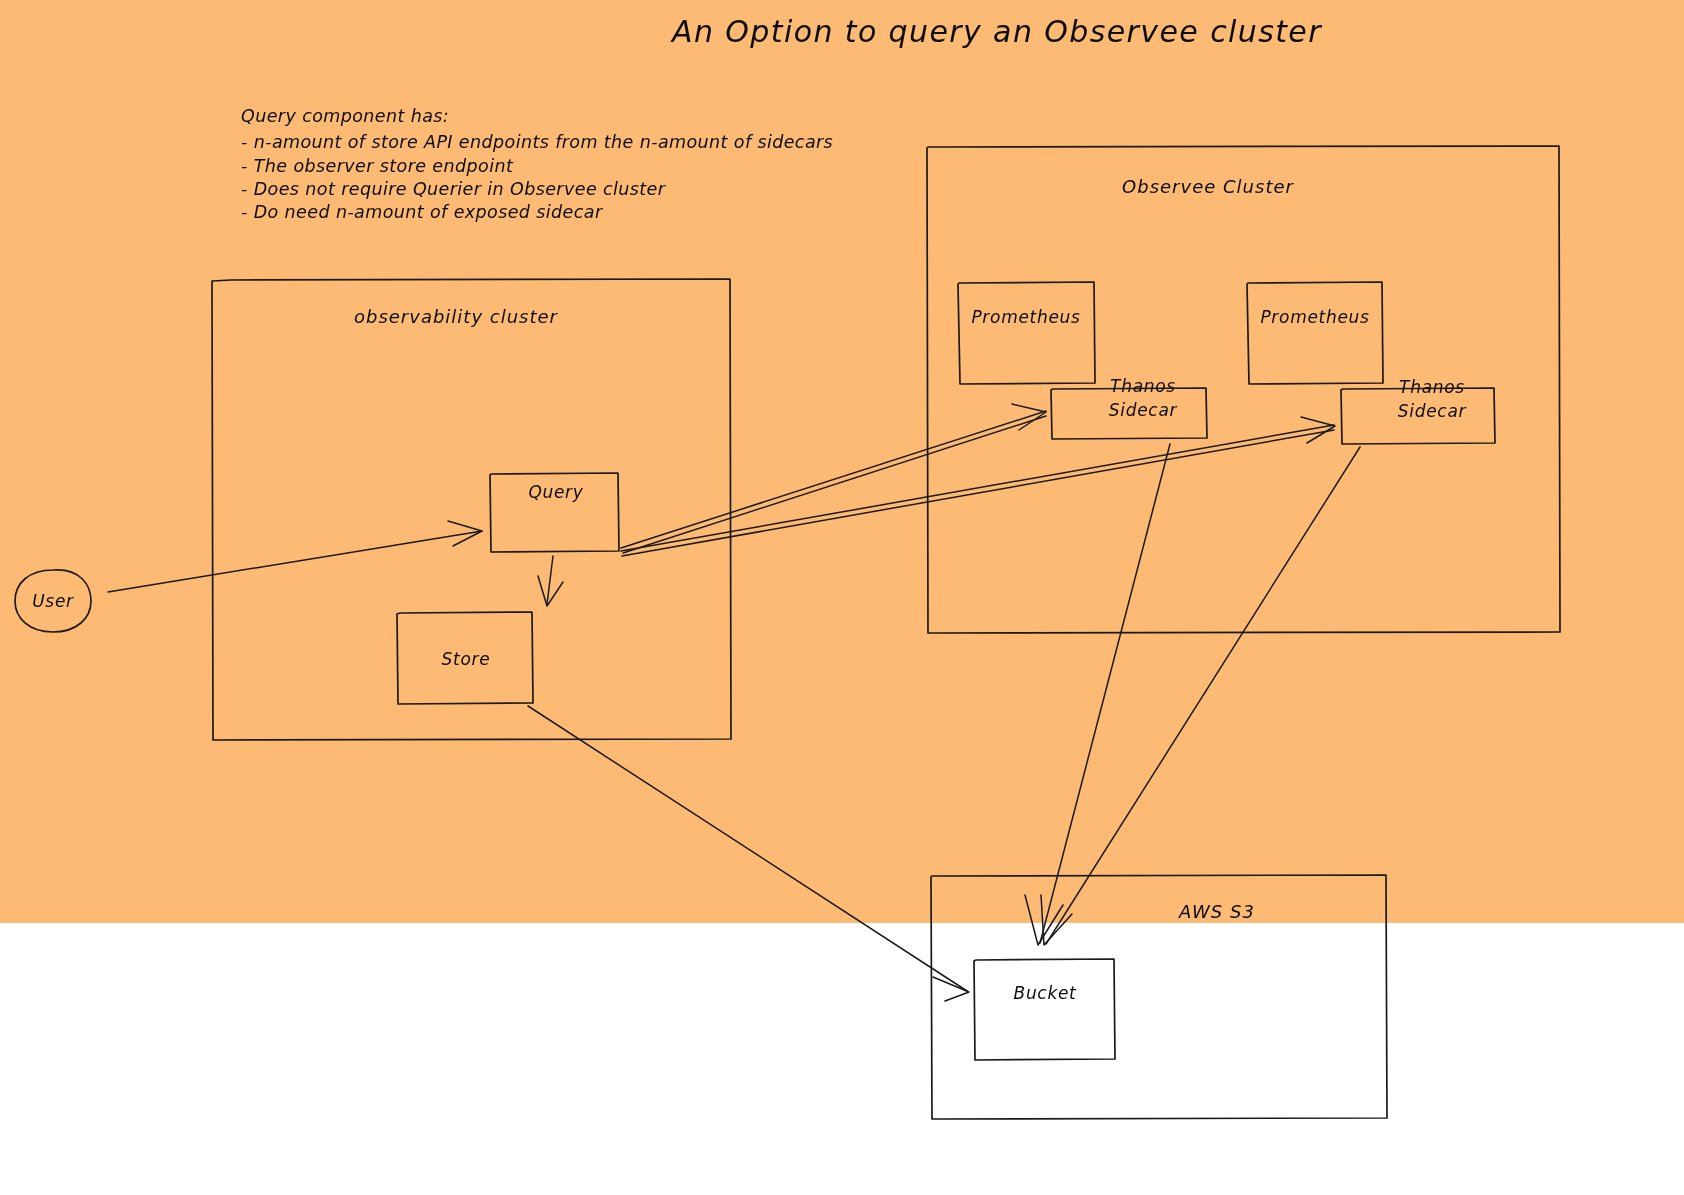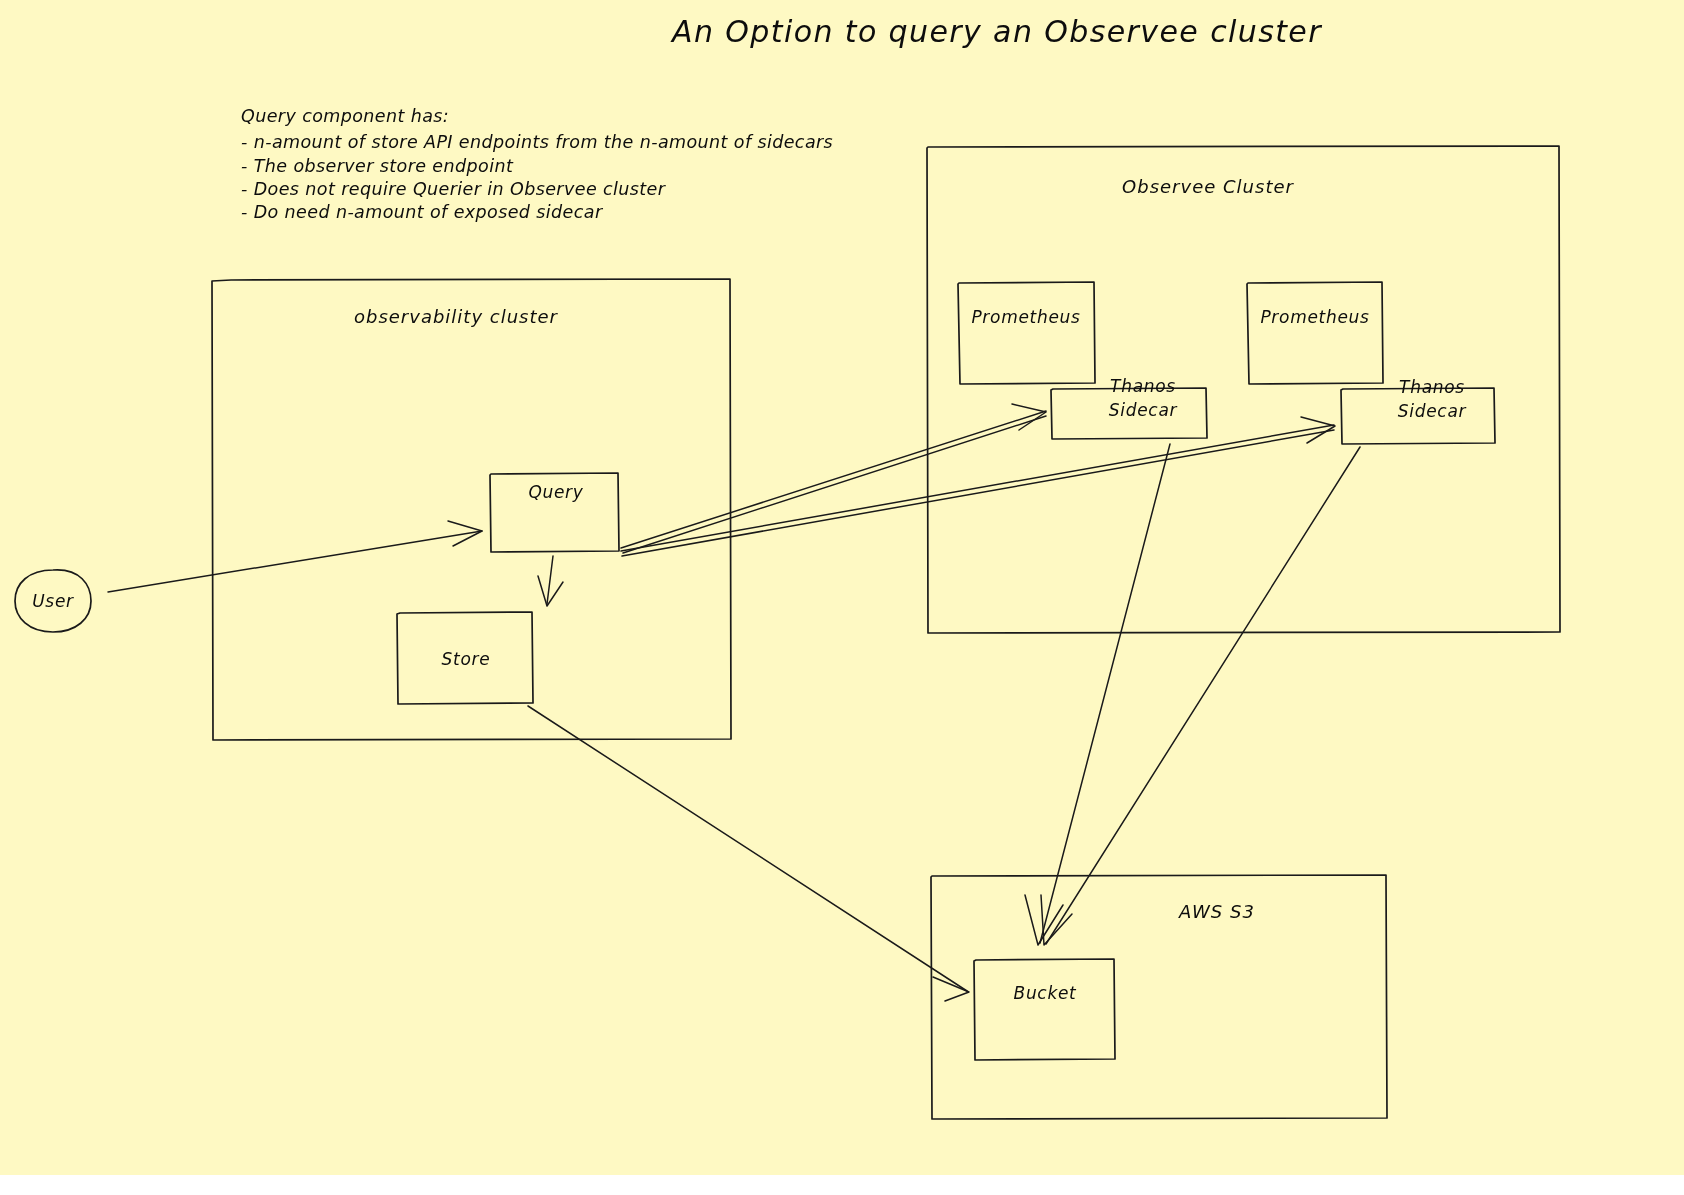--- a/index.html
+++ b/index.html
@@ -9,22 +9,22 @@
   }
   body {
     width: 1684px;
     height: 1195px;
     overflow: hidden;
     font-family: "DejaVu Sans", sans-serif;
   }
   #canvas {
     position: relative;
     width: 1684px;
-    height: 1175px;
-    background: #fef9c3;
+    height: 923px;
+    background: #fdba74;
   }
   svg#diagram {
     position: absolute;
     left: 0;
     top: 0;
     width: 1684px;
     height: 1195px;
   }
   .stroke {
     fill: none;

